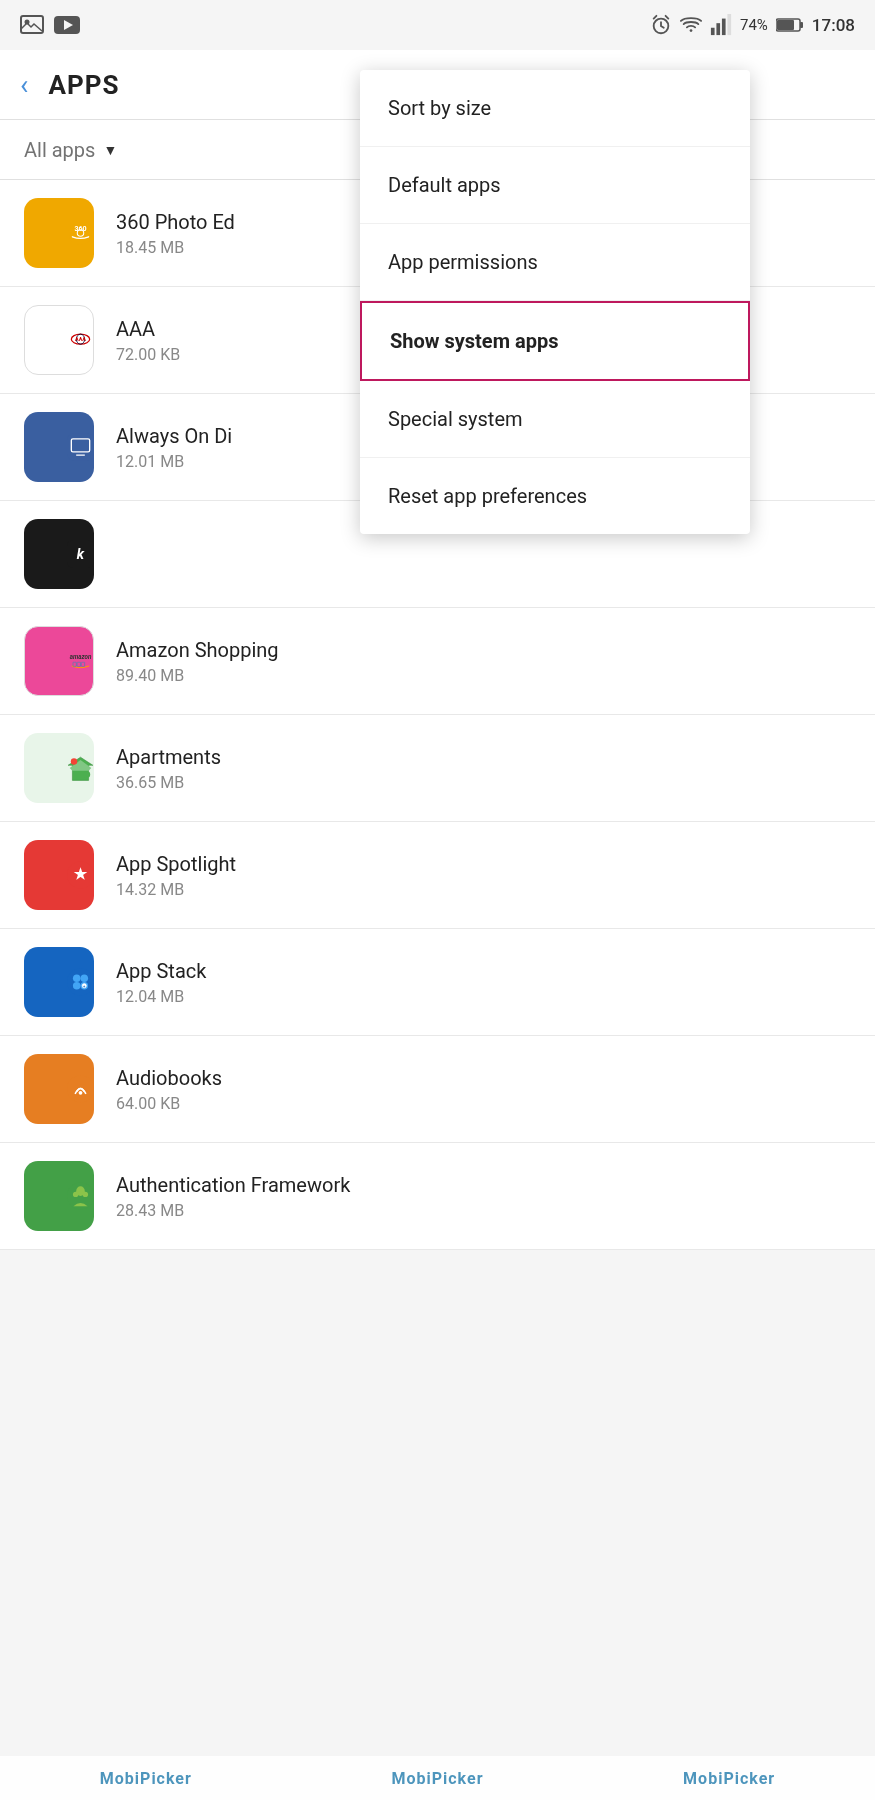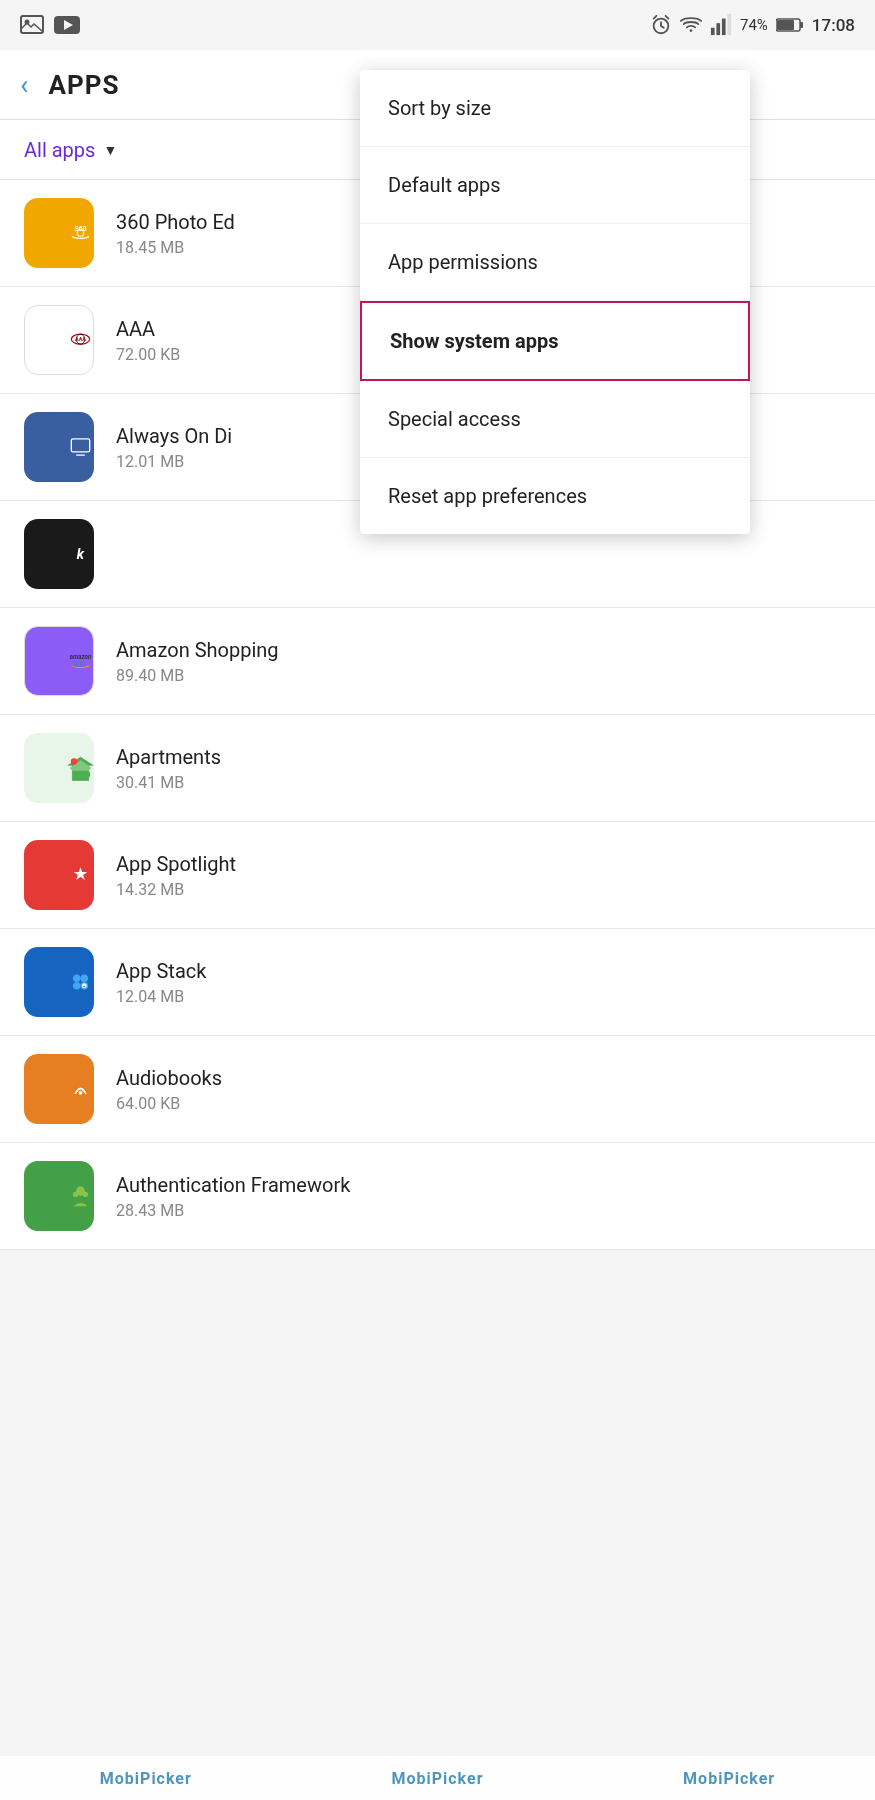--- a/index.html
+++ b/index.html
@@ -60,21 +60,21 @@
     .filter-bar {
       height: 60px;
       background: #fff;
       display: flex;
       align-items: center;
       padding: 0 24px;
       border-bottom: 1px solid #e0e0e0;
     }
     .filter-text {
       font-size: 20px;
-      color: #6d28d9;
+      color: #737373;
     }
     .dropdown-arrow {
       margin-left: 8px;
       font-size: 14px;
       color: #333;
     }
 
     
     .app-list {
       background: #fff;
@@ -217,21 +217,21 @@
 <div class="filter-bar">
   <span class="filter-text">All apps</span>
   <span class="dropdown-arrow">▼</span>
 </div>
 
 <div class="dropdown-overlay">
 <div class="dropdown-item">Sort by size</div>
     <div class="dropdown-item">Default apps</div>
     <div class="dropdown-item">App permissions</div>
     <div class="dropdown-item highlighted">Show system apps</div>
-    <div class="dropdown-item">Special access</div>
+    <div class="dropdown-item">Special system</div>
     <div class="dropdown-item">Reset app preferences</div>
   </div>
 
 <div class="app-list">
 <div class="app-item">
       <div class="app-icon" style="background: rgb(240, 168, 0); border: none;">
         <svg width="50" height="50" viewBox="0 0 50 50">
       <circle cx="25" cy="25" r="22" fill="#f0a800"></circle>
       <text x="25" y="22" text-anchor="middle" font-size="13" fill="white" font-weight="bold">360</text>
       <path d="M10 32 Q25 38 40 32" stroke="white" stroke-width="2.5" fill="none" stroke-linecap="round"></path>
@@ -271,21 +271,21 @@
     </div>
     <div class="app-item">
       <div class="app-icon" style="background: rgb(26, 26, 26); border: none;">
         <svg width="50" height="50" viewBox="0 0 50 50">
       <rect width="50" height="50" rx="10" fill="#1a1a1a"></rect>
       <text x="25" y="34" text-anchor="middle" font-size="26" fill="white" font-style="italic">k</text>
     </svg>
       </div>
     </div>
     <div class="app-item">
-      <div class="app-icon" style="background: #8b5cf6; border: 1px solid rgb(221, 221, 221);">
+      <div class="app-icon" style="background: #ec4899; border: 1px solid rgb(221, 221, 221);">
         <svg width="60" height="60" viewBox="0 0 60 60">
       <text x="30" y="24" text-anchor="middle" font-size="15" fill="#333" font-style="italic" font-weight="bold">amazon</text>
       <path d="M10 42 Q30 50 50 42" stroke="#f90" stroke-width="2.5" fill="none" stroke-linecap="round"></path>
       <rect x="12" y="33" width="8" height="10" rx="1" stroke="#4a7fb5" stroke-width="1.5" fill="none"></rect>
       <rect x="22" y="33" width="8" height="10" rx="1" stroke="#4a7fb5" stroke-width="1.5" fill="none"></rect>
       <rect x="32" y="33" width="8" height="10" rx="1" stroke="#4a7fb5" stroke-width="1.5" fill="none"></rect>
     </svg>
       </div>
       <div class="app-info">
         <div class="app-name">Amazon Shopping</div>
@@ -296,21 +296,21 @@
       <div class="app-icon" style="background: rgb(232, 245, 233); border: none;">
         <svg width="50" height="50" viewBox="0 0 50 50">
       <polygon points="25,5 48,20 40,20 40,48 10,48 10,20 2,20" fill="#4caf50" stroke="#388e3c" stroke-width="1"></polygon>
       <polygon points="10,30 5,25 25,10 45,25 40,30" fill="#81c784"></polygon>
       <circle cx="13" cy="13" r="6" fill="#f44336"></circle>
       <circle cx="37" cy="37" r="6" fill="#4caf50"></circle>
     </svg>
       </div>
       <div class="app-info">
         <div class="app-name">Apartments</div>
-        <div class="app-size">30.41 MB</div>
+        <div class="app-size">36.65 MB</div>
       </div>
     </div>
     <div class="app-item">
       <div class="app-icon" style="background: rgb(229, 57, 53); border: none;">
         <svg width="50" height="50" viewBox="0 0 50 50">
       <circle cx="25" cy="25" r="25" fill="#e53935"></circle>
       <text x="25" y="33" text-anchor="middle" font-size="28" fill="white">★</text>
     </svg>
       </div>
       <div class="app-info">

